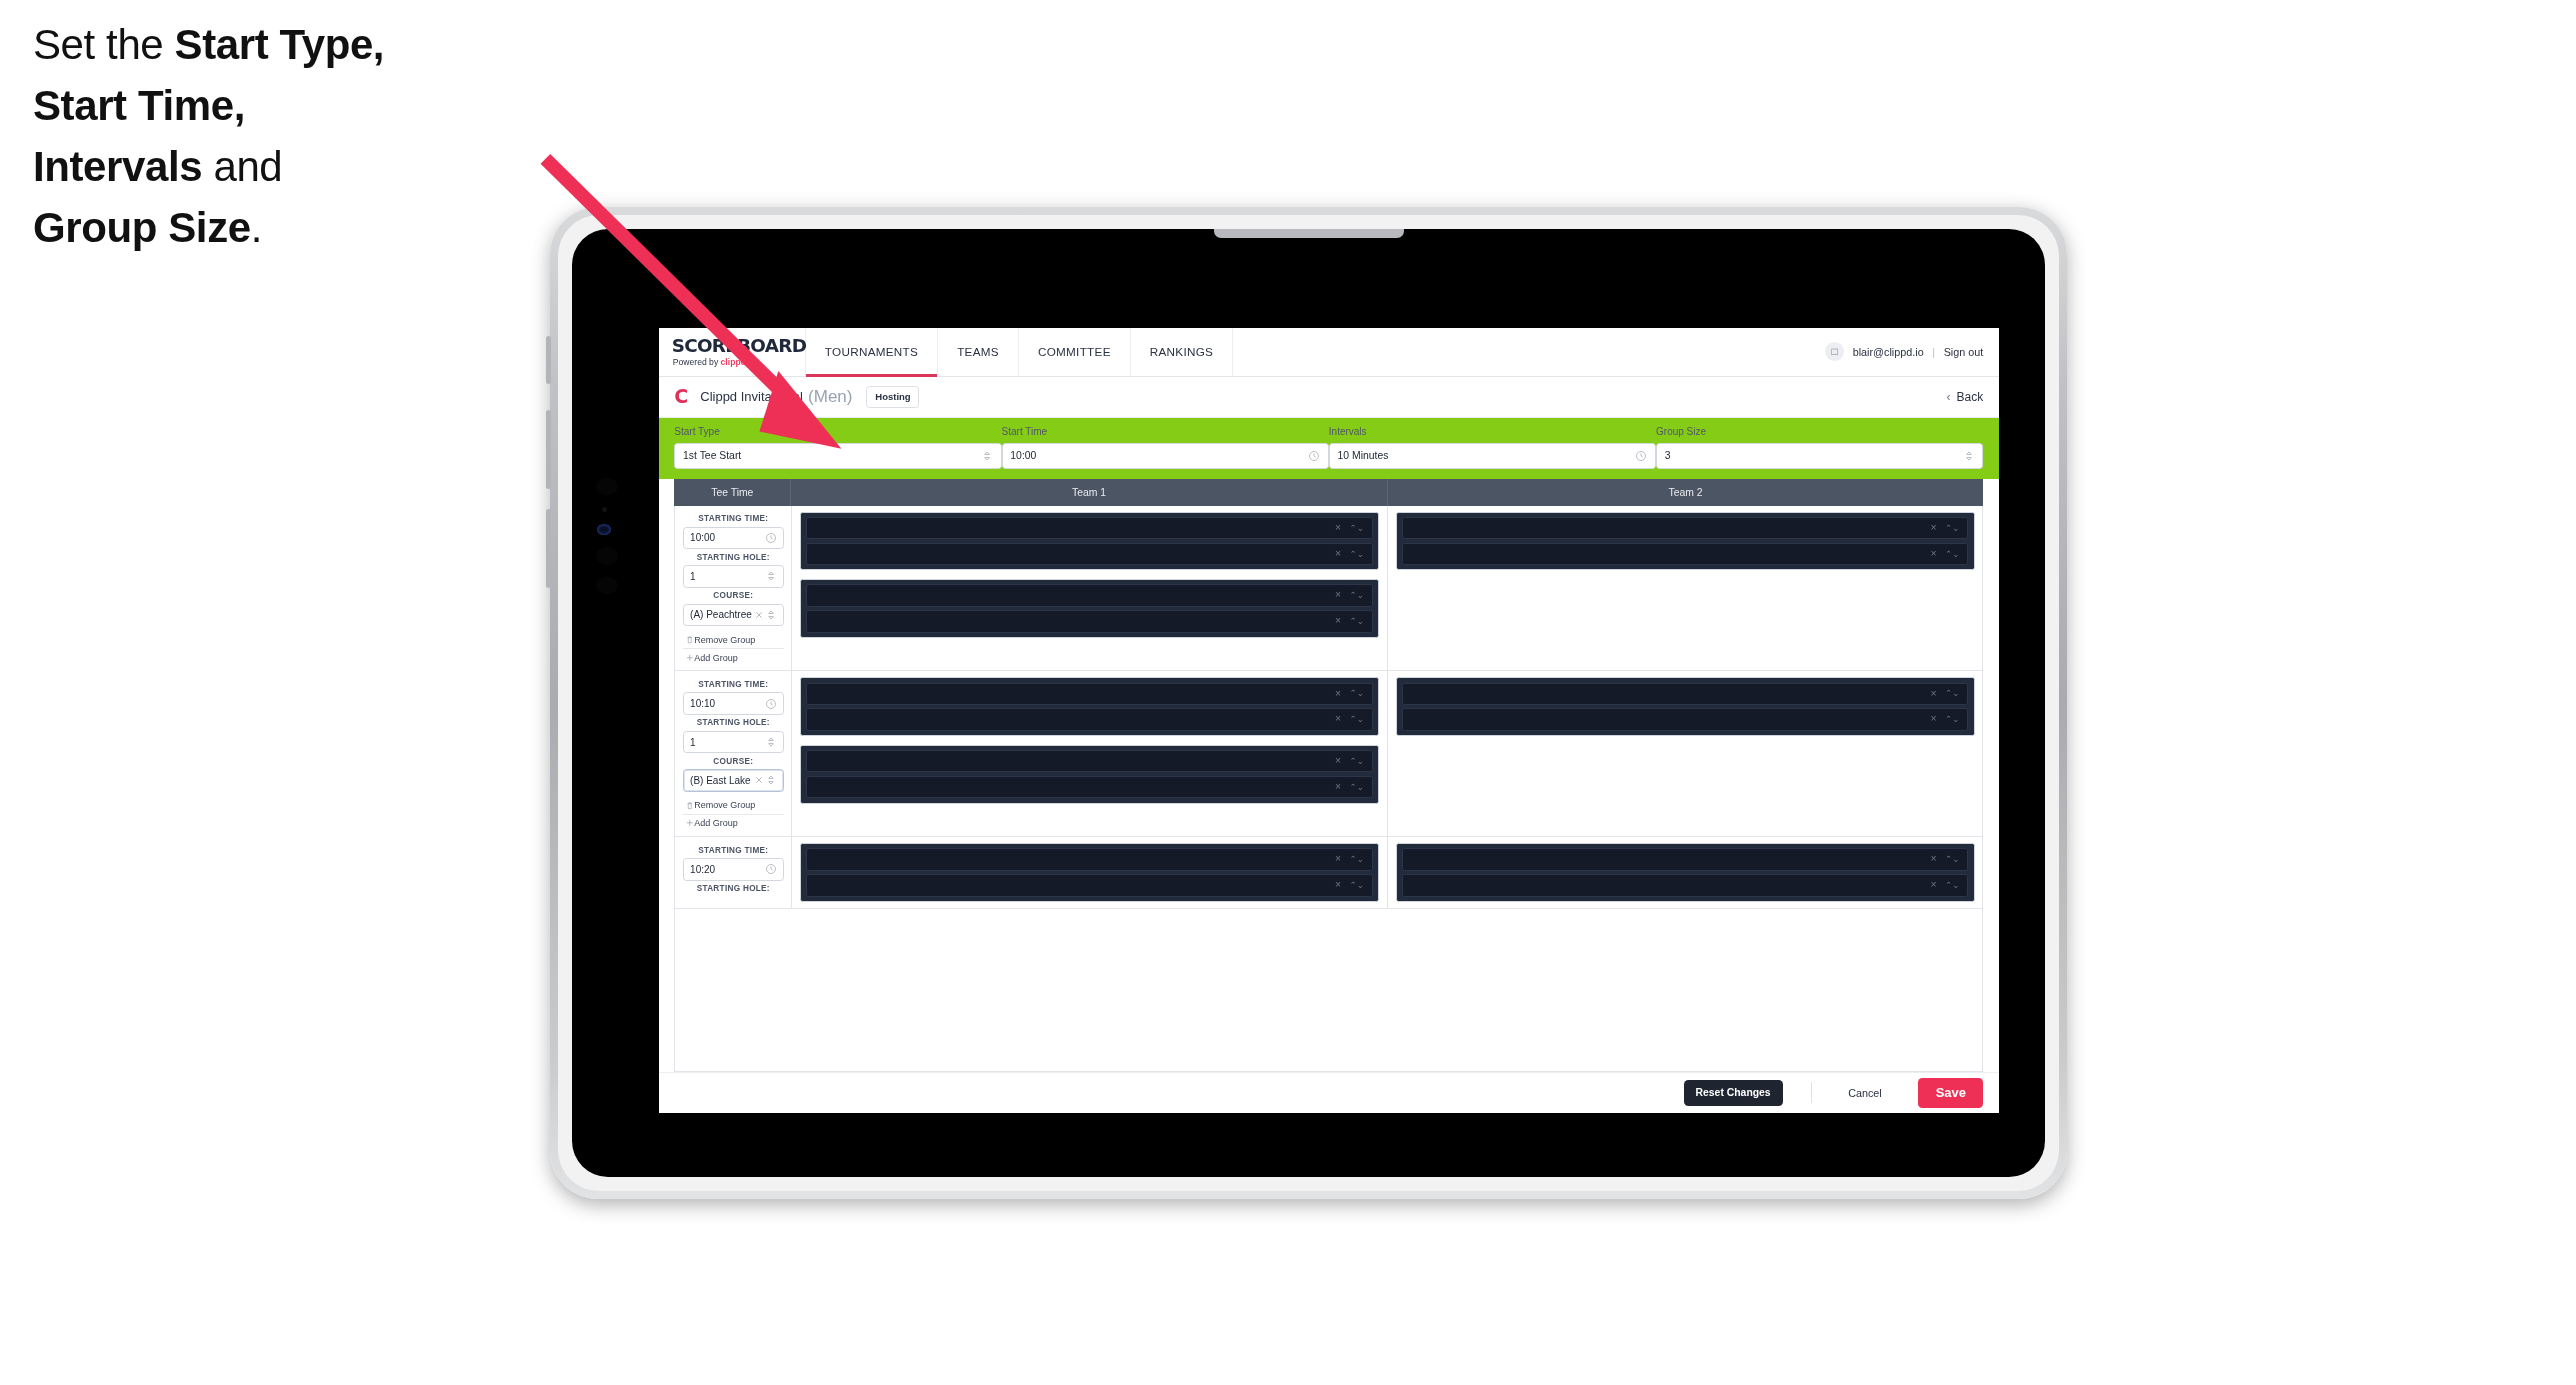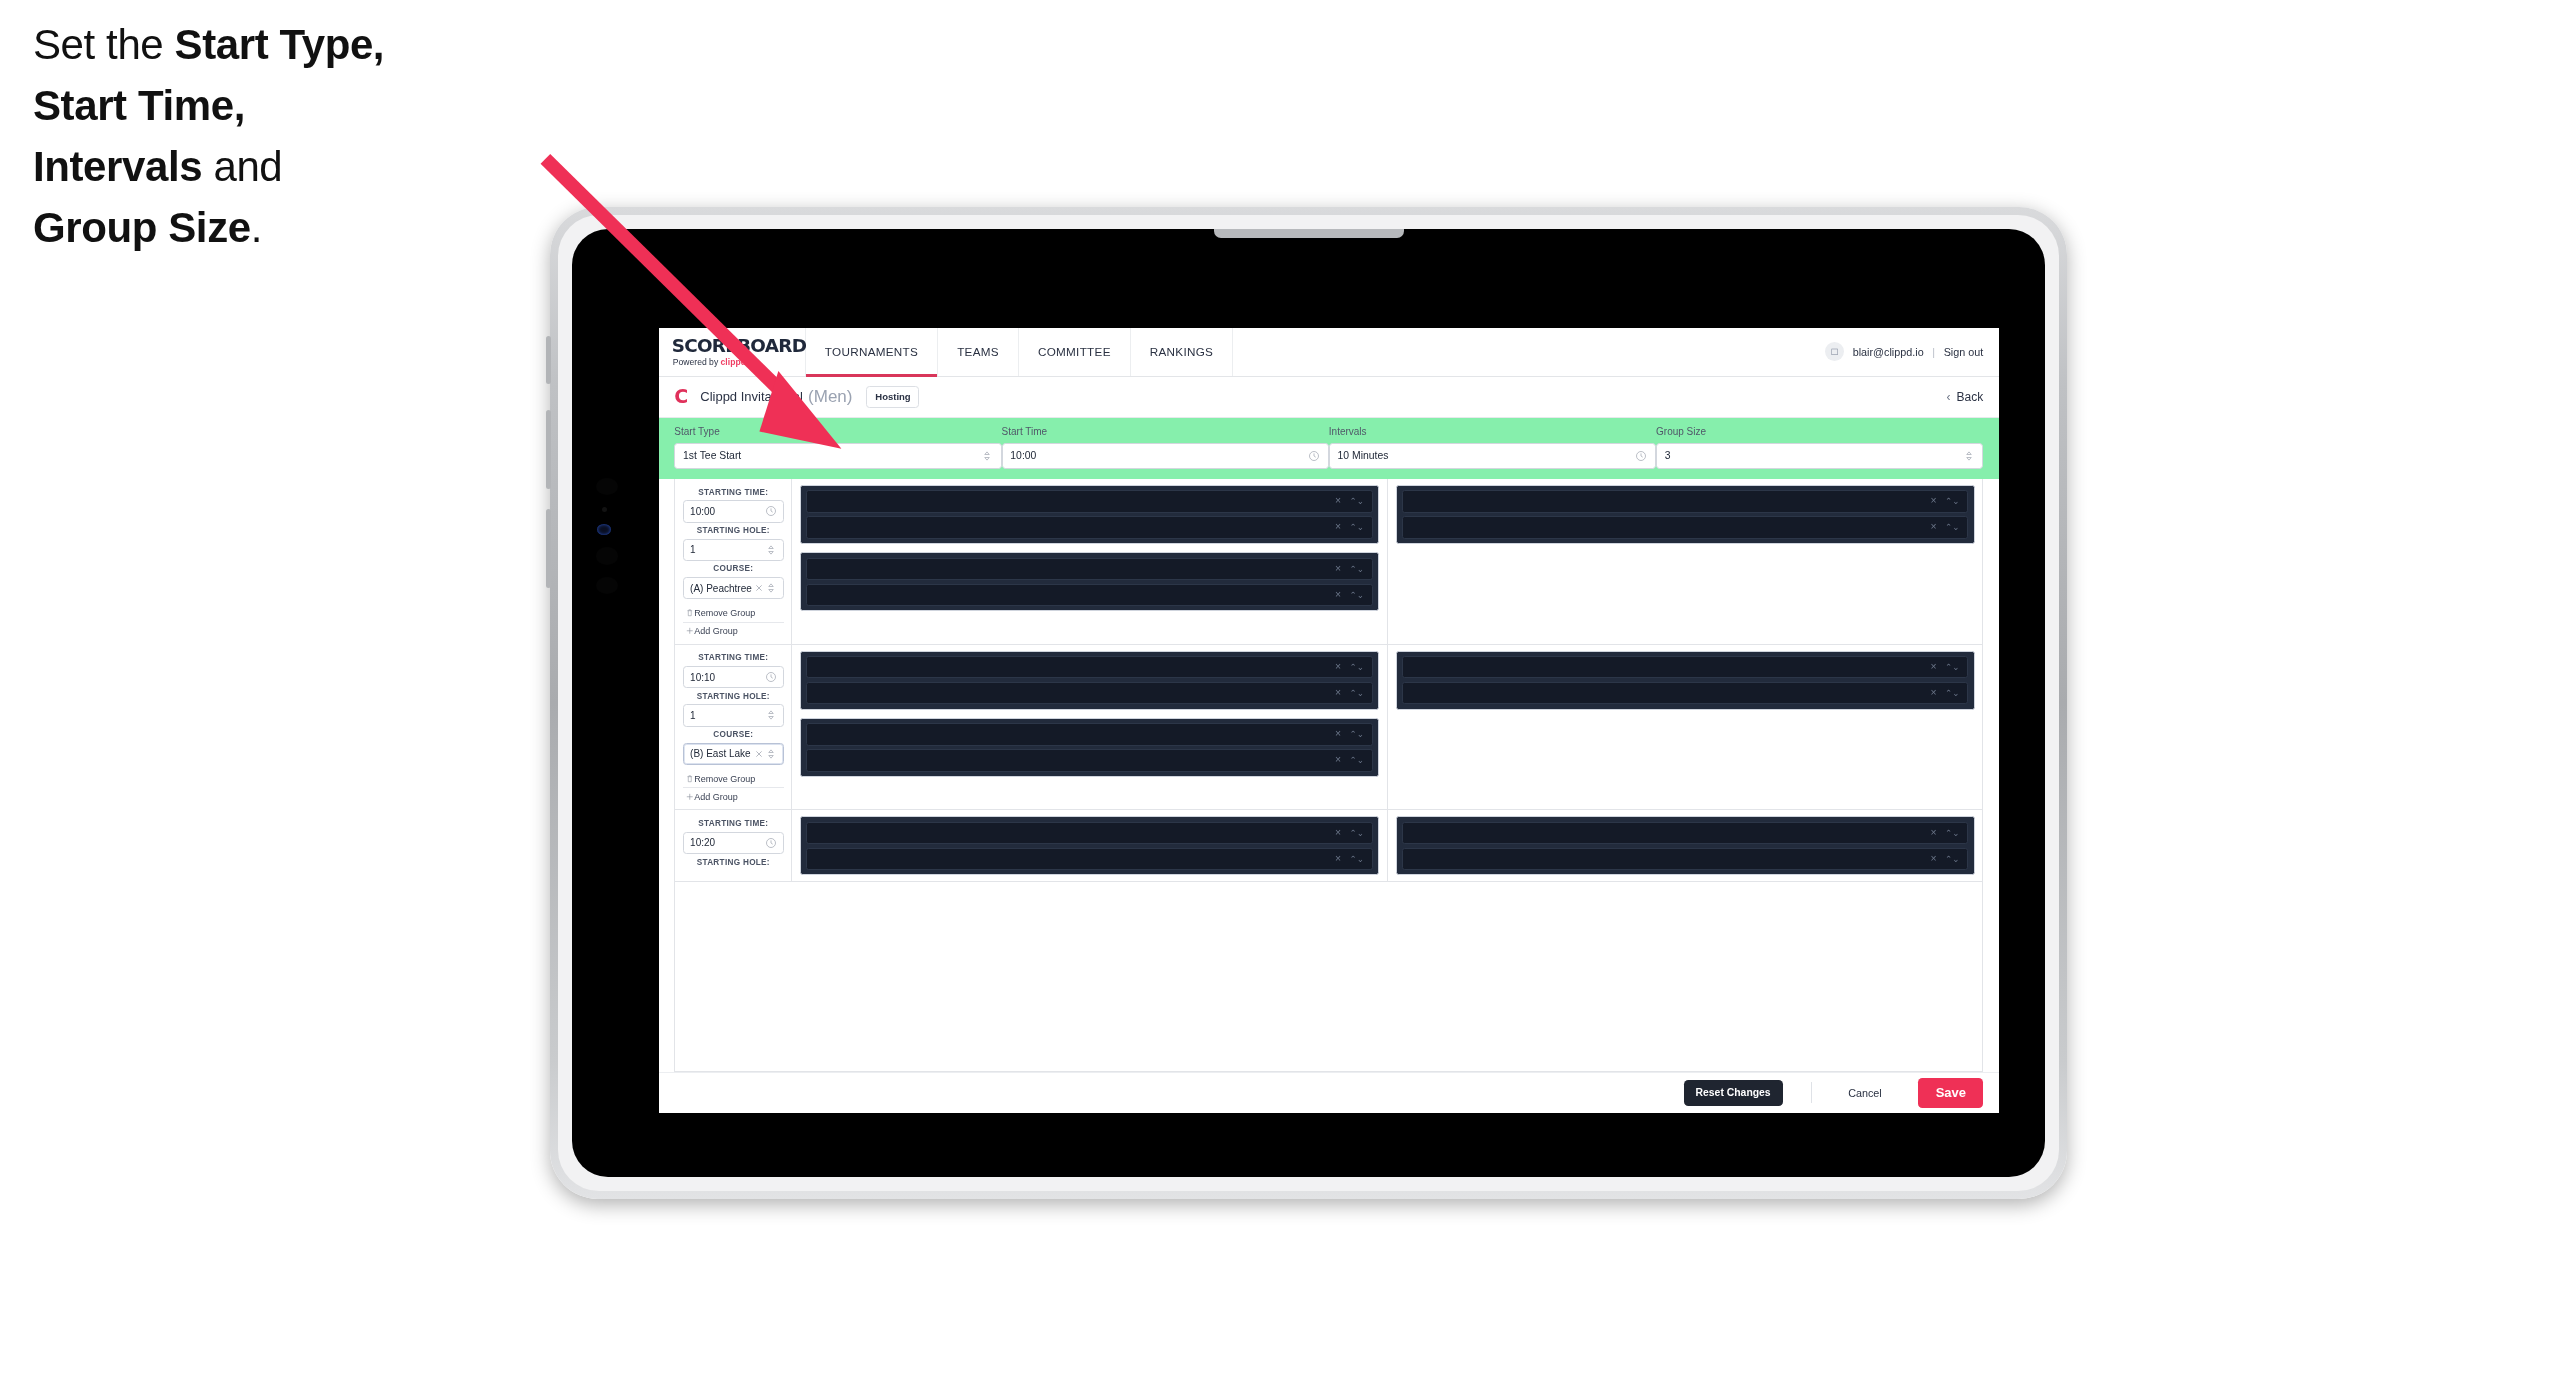--- a/index.html
+++ b/index.html
@@ -125,21 +125,21 @@
     margin-left: 14px; border: 0.9px solid #dcdfe4; border-radius: 3.5px;
     padding: 4.3px 7.8px; font-size: 9.5px; color:#2b3244; background:#fff;
     font-weight: 600;
   }
   .crumb-spacer { flex:1; }
   .back-link { font-size: 12px; color:#2b3244; display:flex; align-items:center; gap:6px; cursor:pointer;}
   .chev-l { font-size: 12px; color:#6d7586; }
 
   
   .formrow {
-    display:flex; padding: 8.6px 15.5px 10.4px 15.5px; background:#86efac;
+    display:flex; padding: 8.6px 15.5px 10.4px 15.5px; background:#84cc16;
     flex: none;
   }
   .field { flex: 1; }
   .field-label { font-size: 10px; color:#505869; margin-bottom: 5.2px; }
   .field-box {
     height: 26px; border: 0.9px solid #d3d7de; border-radius: 3.5px;
     display:flex; align-items:center; padding: 0 7.8px; background:#fff;
   }
   .field-val { font-size: 10.4px; color:#222a39; flex: 1; white-space:nowrap; overflow:hidden; }
   .ico { width: 12px; height: 12px; flex: none; opacity: .62; }
@@ -319,20 +319,25 @@
               <div class="field-box">
                 <span class="field-val">3</span>
                 <svg class="ico" viewBox="0 0 16 16">
                     <path d="M8 2.5 L11 6 H5 Z M8 13.5 L11 10 H5 Z" fill="none" stroke="#6d7586" stroke-width="1"></path>
                   </svg>
               </div>
             </div>
           </div>
 
           <div class="tablewrap">
+            <div class="thead">
+              <div class="th th-tee">Tee Time</div>
+              <div class="th th-t1">Team 1</div>
+              <div class="th th-t2">Team 2</div>
+            </div>
             <div class="tbody">
 
               <div class="trow">
                 <div class="cell-tee">
                   <div class="mini-label">STARTING TIME:</div>
                   <div class="mini-box">
                     <span class="mini-val">10:00</span>
                     <svg class="ico" viewBox="0 0 16 16">
                         <circle cx="8" cy="8" r="6" fill="none" stroke="#6d7586" stroke-width="1"></circle>
                         <path d="M8 4.5 V8 L10.3 9.6" fill="none" stroke="#6d7586" stroke-width="1"></path>

